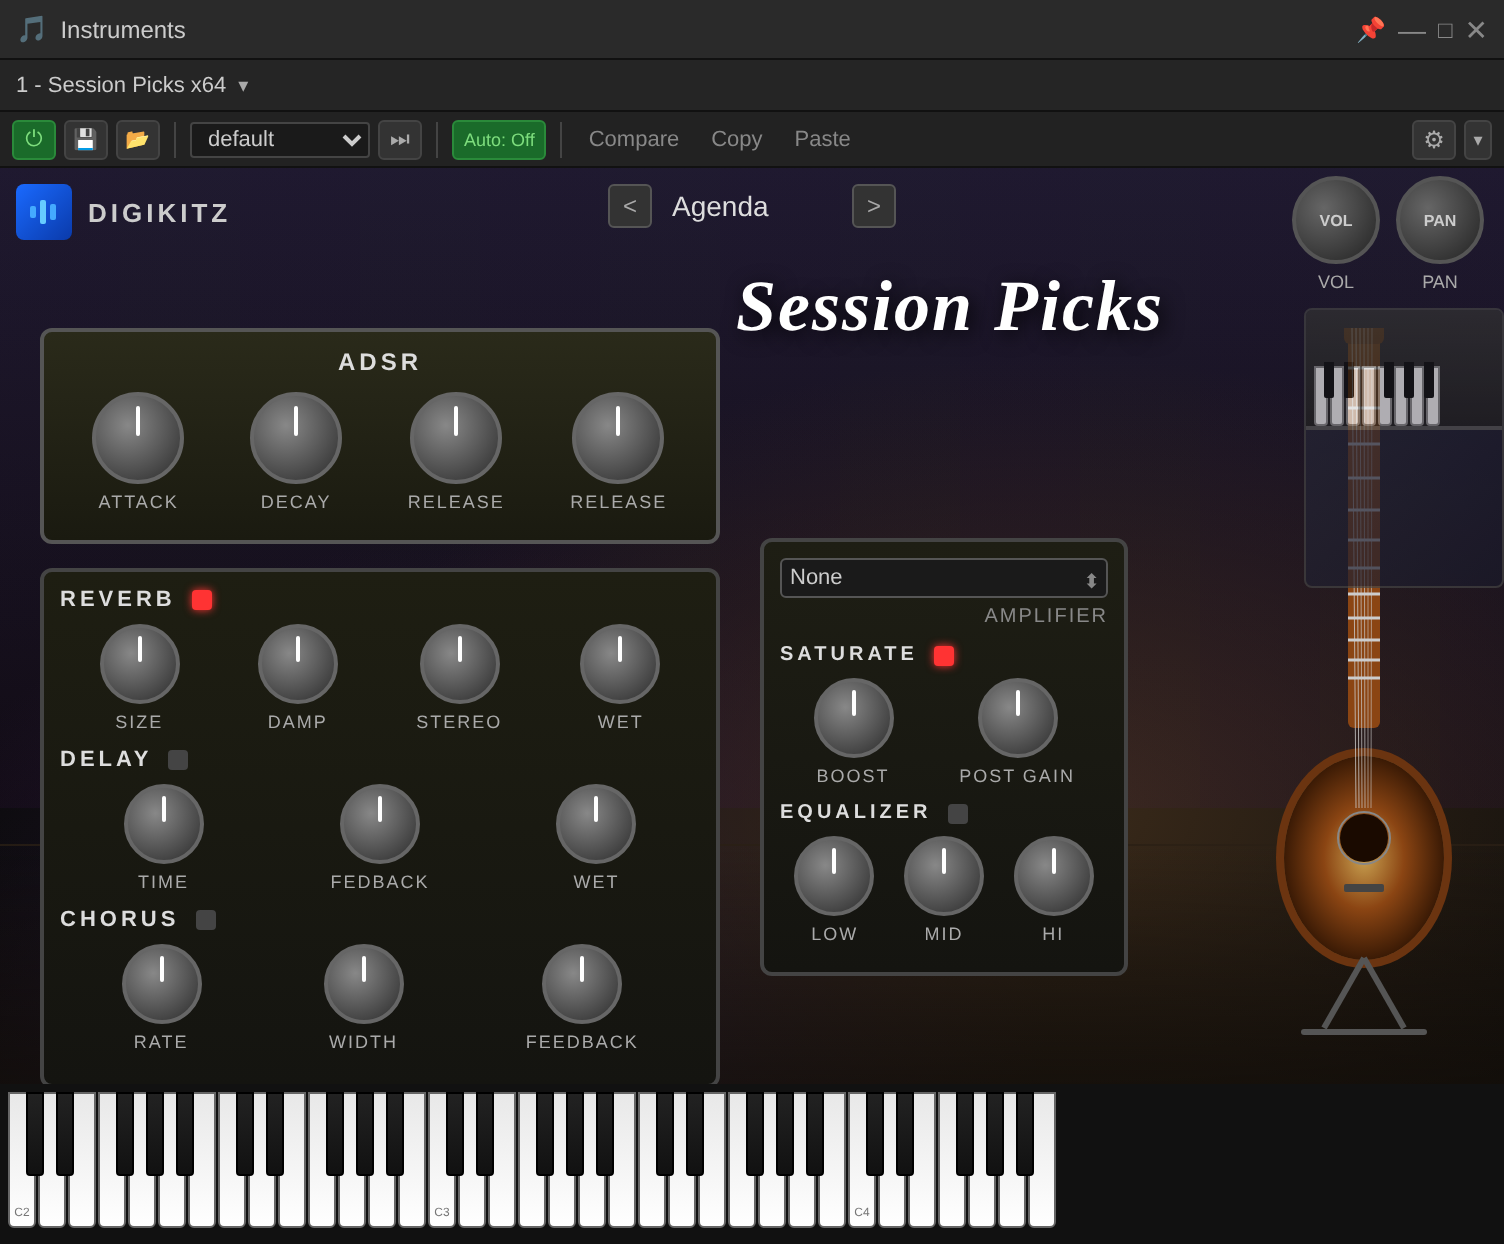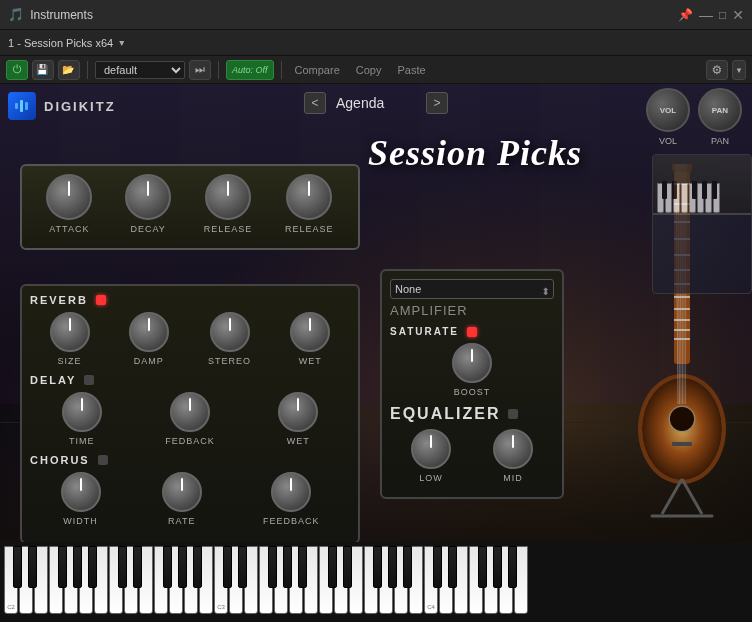--- a/index.html
+++ b/index.html
@@ -45,21 +45,21 @@
     }
     .tb-icon-btn {
       width: 22px; height: 20px;
       background: #333; border: 1px solid #444; border-radius: 3px;
       color: #aaa; font-size: 10px; cursor: pointer;
       display: flex; align-items: center; justify-content: center;
     }
     #auto-btn {
       background: #1a6b2a; border: 1px solid #2a8a3a;
       color: #7ddd7d; font-size: 9px; padding: 0 5px; height: 20px;
-      border-radius: 3px; cursor: pointer; display: flex; align-items: center; font-style: italic;
+      border-radius: 3px; cursor: pointer; display: flex; align-items: center;
     }
     .tb-sep { width: 1px; height: 18px; background: #444; margin: 0 3px; }
     .tb-text-btn {
       color: #888; font-size: 11px; padding: 0 6px; height: 20px;
       background: transparent; border: none; cursor: pointer;
       display: flex; align-items: center;
     }
     #default-dropdown {
       background: #1a1a1a; border: 1px solid #444; color: #ccc;
       font-size: 11px; padding: 1px 4px; border-radius: 2px; cursor: pointer;
@@ -235,21 +235,21 @@
       background: linear-gradient(180deg, #1e1e14 0%, #141410 100%);
       border: 2px solid #444;
       border-radius: 6px;
       padding: 8px;
     }
     #amp-dropdown {
       width: 100%; background: #1a1a1a; border: 1px solid #555;
       color: #ccc; font-size: 11px; padding: 3px 4px; border-radius: 3px;
       cursor: pointer; appearance: none; margin-bottom: 4px;
     }
-    .amp-label { color: #888; font-size: 13px; letter-spacing: 1px; text-align: left; margin-bottom: 8px; }
+    .amp-label { color: #888; font-size: 10px; letter-spacing: 1px; text-align: right; margin-bottom: 8px; }
 
     
     #keyboard-area {
       position: absolute;
       bottom: 0; left: 0; right: 0;
       height: 80px;
       background: #111;
       display: flex;
       align-items: flex-start;
       overflow: hidden;
@@ -420,20 +420,21 @@
           <div style="width:5px;height:0;"></div>
           <div style="width:5px;height:18px;background:#111;border-radius:0 0 1px 1px;"></div>
           <div style="width:5px;height:18px;background:#111;border-radius:0 0 1px 1px;"></div>
           <div style="width:5px;height:18px;background:#111;border-radius:0 0 1px 1px;"></div>
         </div>
       </div>
     </div>
   </div>
 
   <div id="adsr-panel">
+    <div class="panel-title">ADSR</div>
     <div class="knob-row">
       <div class="knob-wrap">
         <div class="knob knob-md"></div>
         <span class="knob-label">ATTACK</span>
       </div>
       <div class="knob-wrap">
         <div class="knob knob-md"></div>
         <span class="knob-label">DECAY</span>
       </div>
       <div class="knob-wrap">
@@ -496,25 +497,25 @@
     </div>
 
     <div class="sub-section">
       <div class="sub-section-header">
         <span class="sub-section-title">CHORUS</span>
         <div class="indicator ind-off"></div>
       </div>
       <div class="knob-row">
         <div class="knob-wrap">
           <div class="knob knob-sm"></div>
+          <span class="knob-label">RATE</span>
+        </div>
+        <div class="knob-wrap">
+          <div class="knob knob-sm"></div>
           <span class="knob-label">WIDTH</span>
-        </div>
-        <div class="knob-wrap">
-          <div class="knob knob-sm"></div>
-          <span class="knob-label">RATE</span>
         </div>
         <div class="knob-wrap">
           <div class="knob knob-sm"></div>
           <span class="knob-label">FEEDBACK</span>
         </div>
       </div>
     </div>
   </div>
 
   <div id="amp-panel">
@@ -528,34 +529,42 @@
 
     <div class="sub-section-header" style="margin-bottom:6px;">
       <span class="sub-section-title" style="font-size:10px;">SATURATE</span>
       <div class="indicator ind-on"></div>
     </div>
     <div class="knob-row" style="margin-bottom:8px;">
       <div class="knob-wrap">
         <div class="knob knob-sm"></div>
         <span class="knob-label">BOOST</span>
       </div>
+      <div class="knob-wrap">
+        <div class="knob knob-sm"></div>
+        <span class="knob-label">POST GAIN</span>
+      </div>
     </div>
 
     <div class="sub-section-header" style="margin-bottom:6px;">
-      <span class="sub-section-title" style="font-size:16px;">EQUALIZER</span>
+      <span class="sub-section-title" style="font-size:10px;">EQUALIZER</span>
       <div class="indicator ind-off"></div>
     </div>
     <div class="knob-row">
       <div class="knob-wrap">
         <div class="knob knob-sm"></div>
         <span class="knob-label">LOW</span>
       </div>
       <div class="knob-wrap">
         <div class="knob knob-sm"></div>
         <span class="knob-label">MID</span>
+      </div>
+      <div class="knob-wrap">
+        <div class="knob knob-sm"></div>
+        <span class="knob-label">HI</span>
       </div>
     </div>
   </div>
 
   <div id="keyboard-area">
     <div style="display: flex; position: relative; height: 74px; margin-top: 2px;">
 
     <div style="display: flex; position: relative; gap: 1px;">
           <div style="width: 14px; height: 68px; background: linear-gradient(rgb(232, 232, 232), rgb(255, 255, 255)); border: 1px solid rgb(102, 102, 102); border-radius: 0px 0px 3px 3px; cursor: pointer; position: relative; flex-shrink: 0;">
             <span style="position: absolute; bottom: 3px; left: 50%; transform: translateX(-50%); color: rgb(119, 119, 119); font-size: 6px;">C2</span>

